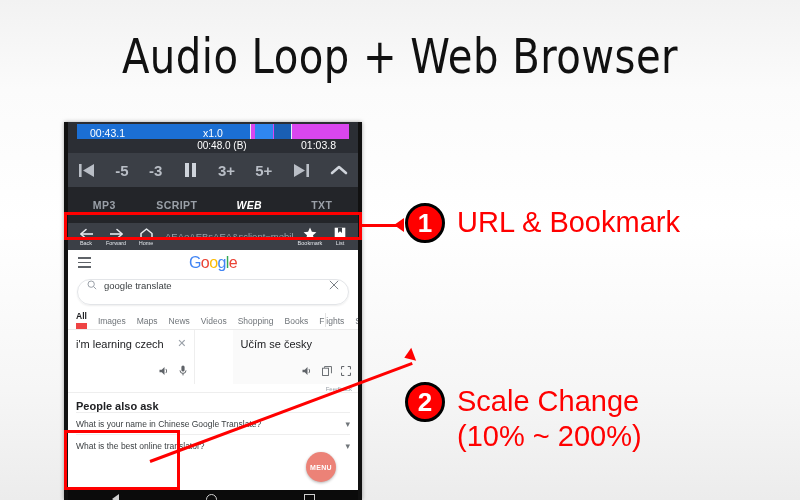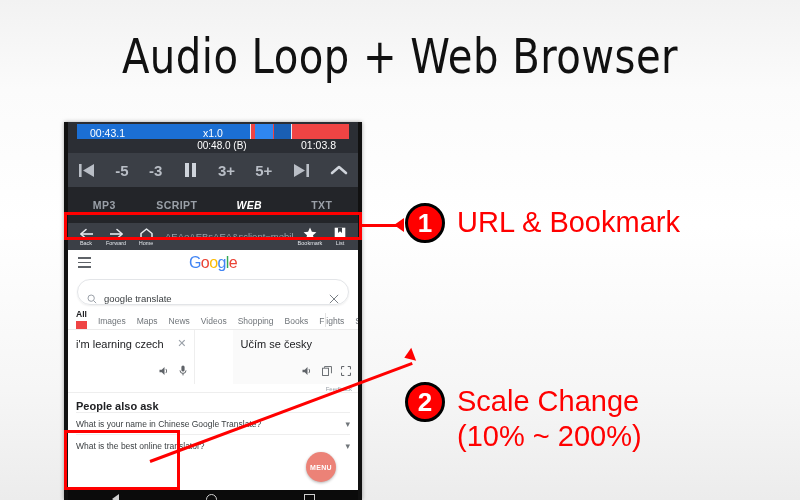--- a/index.html
+++ b/index.html
@@ -20,21 +20,21 @@
   .phone{
     position:absolute;left:64px;top:122px;width:298px;height:378px;
     background:#111;overflow:hidden;
     box-shadow:0 0 4px rgba(0,0,0,.35);
   }
   .screen{position:absolute;left:4px;top:0px;width:290px;height:378px;background:#fff;overflow:hidden;}
 
   
   .player{background:#3b3f46;width:290px;}
   .seekwrap{position:relative;height:31px;background:#2b2e34;}
-  .seekbar{position:absolute;left:9px;top:2px;height:15px;width:272px;background:#ef4444;}
+  .seekbar{position:absolute;left:9px;top:2px;height:15px;width:272px;background:#d946ef;}
   .seekfill{position:absolute;left:0;top:0;height:15px;width:63.5%;background:#1b6fd4;}
   .seg-b{position:absolute;left:65.5%;top:0;height:15px;width:6.5%;background:#2f86f0;}
   .seg-c{position:absolute;left:72.5%;top:0;height:15px;width:6%;background:#1a5fb4;}
   .tick{position:absolute;top:0;height:15px;width:1.5px;background:#e9eef5;}
   .t-cur{position:absolute;left:13px;top:2px;font-size:10.5px;color:#fff;line-height:15px;}
   .t-tot{position:absolute;right:13px;top:14px;font-size:10.5px;color:#fff;line-height:15px;}
   .t-rate{position:absolute;left:0;right:0;top:2px;text-align:center;font-size:10.5px;color:#fff;line-height:15px;}
   .t-mark{position:absolute;left:50%;top:18px;font-size:10px;color:#ffffff;line-height:12px;white-space:nowrap;transform:translateX(-32%);}
 
   .controls{height:34px;display:flex;align-items:center;justify-content:space-between;padding:0 10px;background:#3b3f46;}
@@ -54,25 +54,25 @@
   
   .gpage{background:#fff;height:258px;position:relative;overflow:hidden;}
   .ghead{height:25px;display:flex;align-items:center;position:relative;border-bottom:1px solid #fff;}
   .hamb{position:absolute;left:10px;top:7px;width:13px;}
   .hamb i{display:block;height:1.6px;background:#5f6368;margin-bottom:3px;}
   .glogo{position:absolute;left:0;right:0;text-align:center;font-size:16px;letter-spacing:-.6px;font-weight:500;top:4px;}
   .glogo span:nth-child(1){color:#4285f4}.glogo span:nth-child(2){color:#ea4335}
   .glogo span:nth-child(3){color:#fbbc05}.glogo span:nth-child(4){color:#4285f4}
   .glogo span:nth-child(5){color:#34a853}.glogo span:nth-child(6){color:#ea4335}
 
-  .gsearch{margin:3px 9px 0;height:24px;border:1px solid #e3e5e8;border-radius:13px;display:flex;align-items:flex-end;padding:0 9px;box-shadow:0 1px 2px rgba(0,0,0,.07);}
+  .gsearch{margin:3px 9px 0;height:24px;border:1px solid #e3e5e8;border-radius:13px;display:flex;align-items:flex-start;padding:0 9px;box-shadow:0 1px 2px rgba(0,0,0,.07);}
   .gsearch .q{flex:1;font-size:9.5px;color:#3c4043;padding-left:7px;}
   .gnav{margin-top:6px;height:18px;border-bottom:1px solid #ebebeb;display:flex;align-items:flex-end;padding:0 8px;gap:11px;overflow:hidden;position:relative;}
   .gnav div{font-size:8.5px;color:#70757a;padding-bottom:3px;white-space:nowrap;}
-  .gnav div.sel{color:#202124;font-weight:bold;border-bottom:8px solid #ef4444;padding-bottom:2px;}
+  .gnav div.sel{color:#202124;font-weight:bold;border-bottom:6px solid #ef4444;padding-bottom:2px;}
   .gnav .divider{position:absolute;right:32px;top:2px;bottom:2px;width:1px;background:#e3e3e3;padding:0;}
 
   
   .tcard{margin:0;border-bottom:1px solid #eee;}
   .tlang{height:19px;display:flex;align-items:center;font-size:7.5px;color:#1a73e8;border-bottom:1px solid #eee;}
   .tlang .l{flex:1;text-align:center;}
   .tlang .sw{width:40px;text-align:center;color:#5f6368;font-size:10px;}
   .tbody{display:flex;height:54px;gap:38px;}
   .tin{flex:1;border-right:1px solid #eee;position:relative;padding:7px 8px;}
   .tout{flex:1;position:relative;padding:7px 8px;background:#fafafa;}

